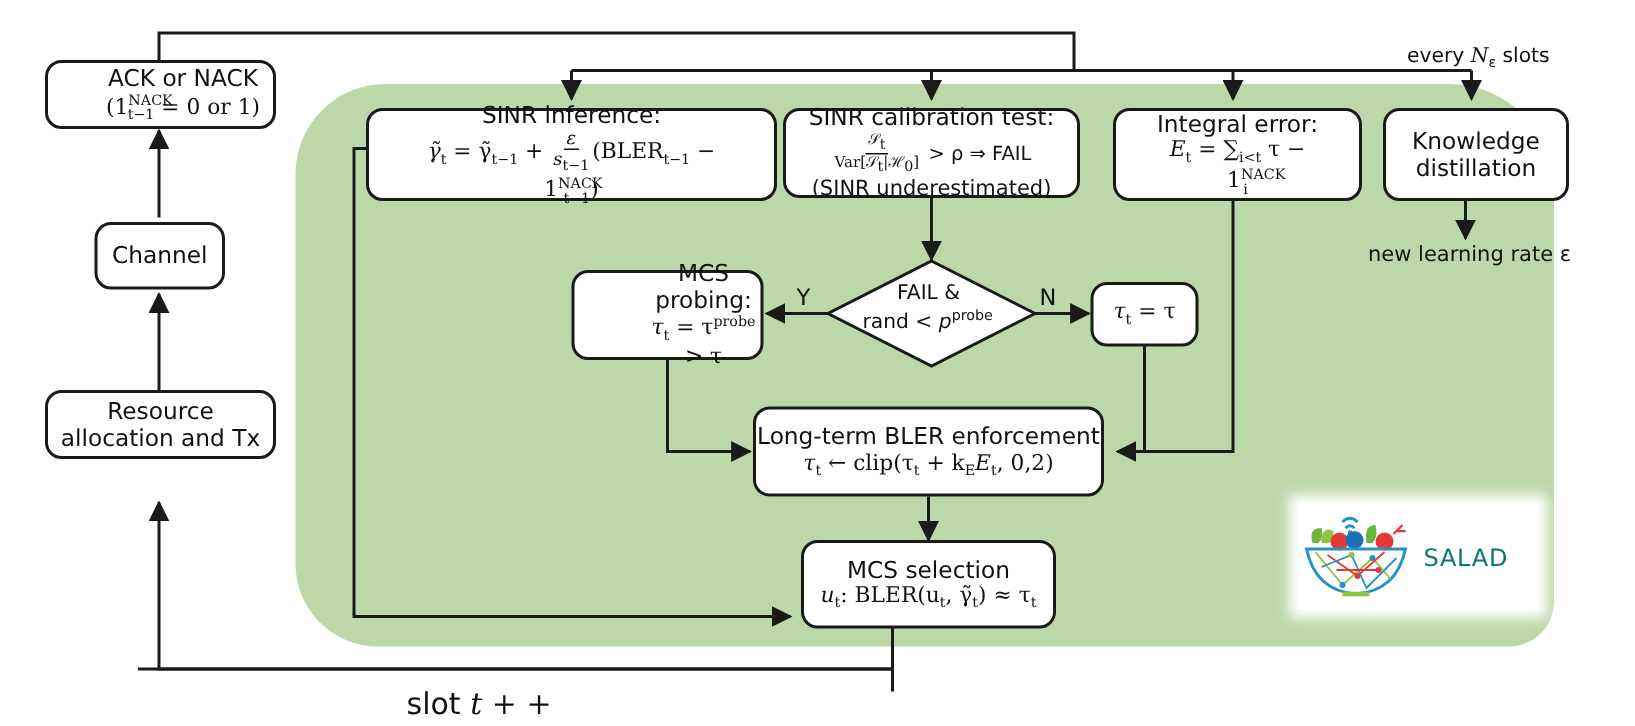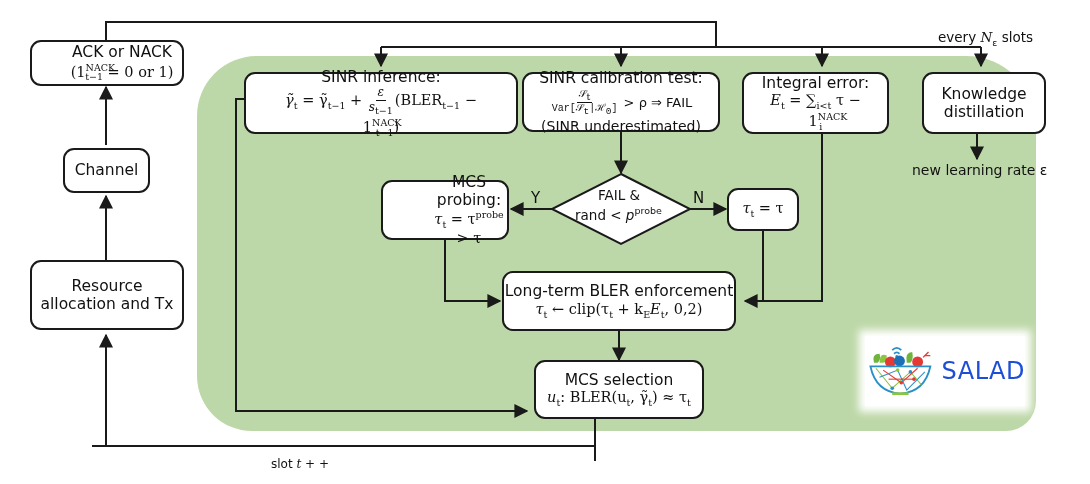--- a/index.html
+++ b/index.html
@@ -15,21 +15,21 @@
   .math { font-family: "DejaVu Serif", serif; font-size: 14.5px; font-style: normal; }
   .math i { font-style: italic; }
   .note { font-family: "DejaVu Sans", sans-serif; font-size: 14px; }
   .label { position: absolute; font-size: 15px; font-family: "DejaVu Sans", sans-serif; white-space: nowrap; }
   .frac { display: inline-flex; flex-direction: column; align-items: center; vertical-align: middle; margin: 0 2px; }
   .frac .num { font-size: 12px; border-bottom: 1px solid #111; padding: 0 2px; line-height: 1.1; }
   .frac .den { font-size: 12px; line-height: 1.15; }
   sub, sup { font-size: 9.5px; }
   .logo { position: absolute; left: 865px; top: 336px; width: 160px; height: 70px; background: #ffffff;
           box-shadow: 0 0 8px 6px #ffffff; display: flex; align-items: center; }
-  .logo-text { font-family: "DejaVu Sans", sans-serif; font-size: 24px; color: #1d4ed8; letter-spacing: 0.5px; margin-left: 4px; }
+  .logo-text { font-family: "DejaVu Sans", sans-serif; font-size: 16px; color: #0f766e; letter-spacing: 0.5px; margin-left: 4px; }
   svg.wires { position: absolute; left: 0; top: 0; }
 </style>
 </head>
 <body>
 
 <div id="diagram">
 
   <div class="green-region"></div>
 
   <svg class="wires" width="1090" height="484">
@@ -75,47 +75,47 @@
 
   <div class="box" style="left:30px;top:40px;width:154px;height:46px;padding-left:30px;">
     <div class="title">ACK or NACK</div>
     <div class="math"><span>(1</span><sup>NACK</sup><sub style="margin-left:-30px;">t−1</sub><span> = 0 or 1)</span></div>
   </div>
 
   <div class="box" style="left:63px;top:148px;width:87px;height:45px;">
     <div class="title">Channel</div>
   </div>
 
-  <div class="box" style="left:30px;top:260px;width:154px;height:70px;">
+  <div class="box" style="left:30px;top:260px;width:154px;height:46px;">
     <div class="title">Resource</div>
     <div class="title">allocation and Tx</div>
   </div>
 
   <div class="box" style="left:244px;top:72px;width:274px;height:62px;">
     <div class="title">SINR inference:</div>
     <div class="math">
       <i>γ̃</i><sub>t</sub><span> = γ̃</span><sub>t−1</sub><span> + </span><span class="frac">
           <span class="num"><i>ε</i></span>
           <span class="den"><i>s</i><sub>t−1</sub></span>
         </span><span>(BLER</span><sub>t−1</sub><span> − 1</span><sup>NACK</sup><sub style="margin-left:-26px;">t−1</sub><span>)</span>
     </div>
   </div>
 
   <div class="box" style="left:522px;top:72px;width:198px;height:60px;">
     <div class="title">SINR calibration test:</div>
     <div class="math" style="font-size:13px;">
       <span class="frac">
           <span class="num" style="font-size:10px;"><span>𝒮</span><sub>t</sub></span>
-          <span class="den" style="font-size:10px;font-family:Liberation Mono, monospace;"><span>Var[𝒮</span><sub>t</sub><span>|ℋ</span><sub>0</sub><span>]</span></span>
+          <span class="den" style="font-size:10px;"><span>Var[𝒮</span><sub>t</sub><span>|ℋ</span><sub>0</sub><span>]</span></span>
         </span><span style="font-family:'DejaVu Sans',sans-serif;"> &gt; ρ ⇒ FAIL</span>
     </div>
     <div class="note">(SINR underestimated)</div>
   </div>
 
-  <div class="box" style="left:742px;top:72px;width:147px;height:62px;">
+  <div class="box" style="left:742px;top:72px;width:166px;height:62px;">
     <div class="title">Integral error:</div>
     <div class="math">
       <i>E</i><sub>t</sub><span> = ∑</span><sub>i&lt;t</sub><span> τ − 1</span><sup>NACK</sup><sub style="margin-left:-28px;">i</sub>
     </div>
   </div>
 
   <div class="box" style="left:922px;top:72px;width:124px;height:62px;">
     <div class="title">Knowledge</div>
     <div class="title">distillation</div>
   </div>
@@ -153,21 +153,21 @@
     </div>
   </div>
 
   <div class="box" style="left:534px;top:360px;width:170px;height:59px;text-align:right;">
     <div class="title">MCS selection</div>
     <div class="math">
       <i>u</i><sub>t</sub><span>: BLER(u</span><sub>t</sub><span>, γ̃</span><sub>t</sub><span>) ≈ τ</span><sub>t</sub>
     </div>
   </div>
 
-  <div class="label" style="left:271px;top:457px;font-size:12px;">
+  <div class="label" style="left:271px;top:457px;font-size:20px;">
     <span>slot </span><i style="font-family:'DejaVu Serif',serif;">t</i><span style="font-family:'DejaVu Serif',serif;"> + +</span>
   </div>
 
   <div class="logo">
     <svg width="80" height="62" viewBox="0 0 80 62">
       <path d="M30,8 q5,-5 10,0" stroke="#2a8fc9" stroke-width="2" fill="none"></path>
       <path d="M32,12 q3,-3 6,0" stroke="#2a8fc9" stroke-width="2" fill="none"></path>
       <circle cx="35" cy="15" r="1.5" fill="#2a8fc9"></circle>
       <path d="M10,22 q-3,-10 6,-10 q2,6 -2,10z" fill="#6fb53d"></path>
       <path d="M16,22 q0,-12 8,-8 q0,8 -4,8z" fill="#8cc63f"></path>

